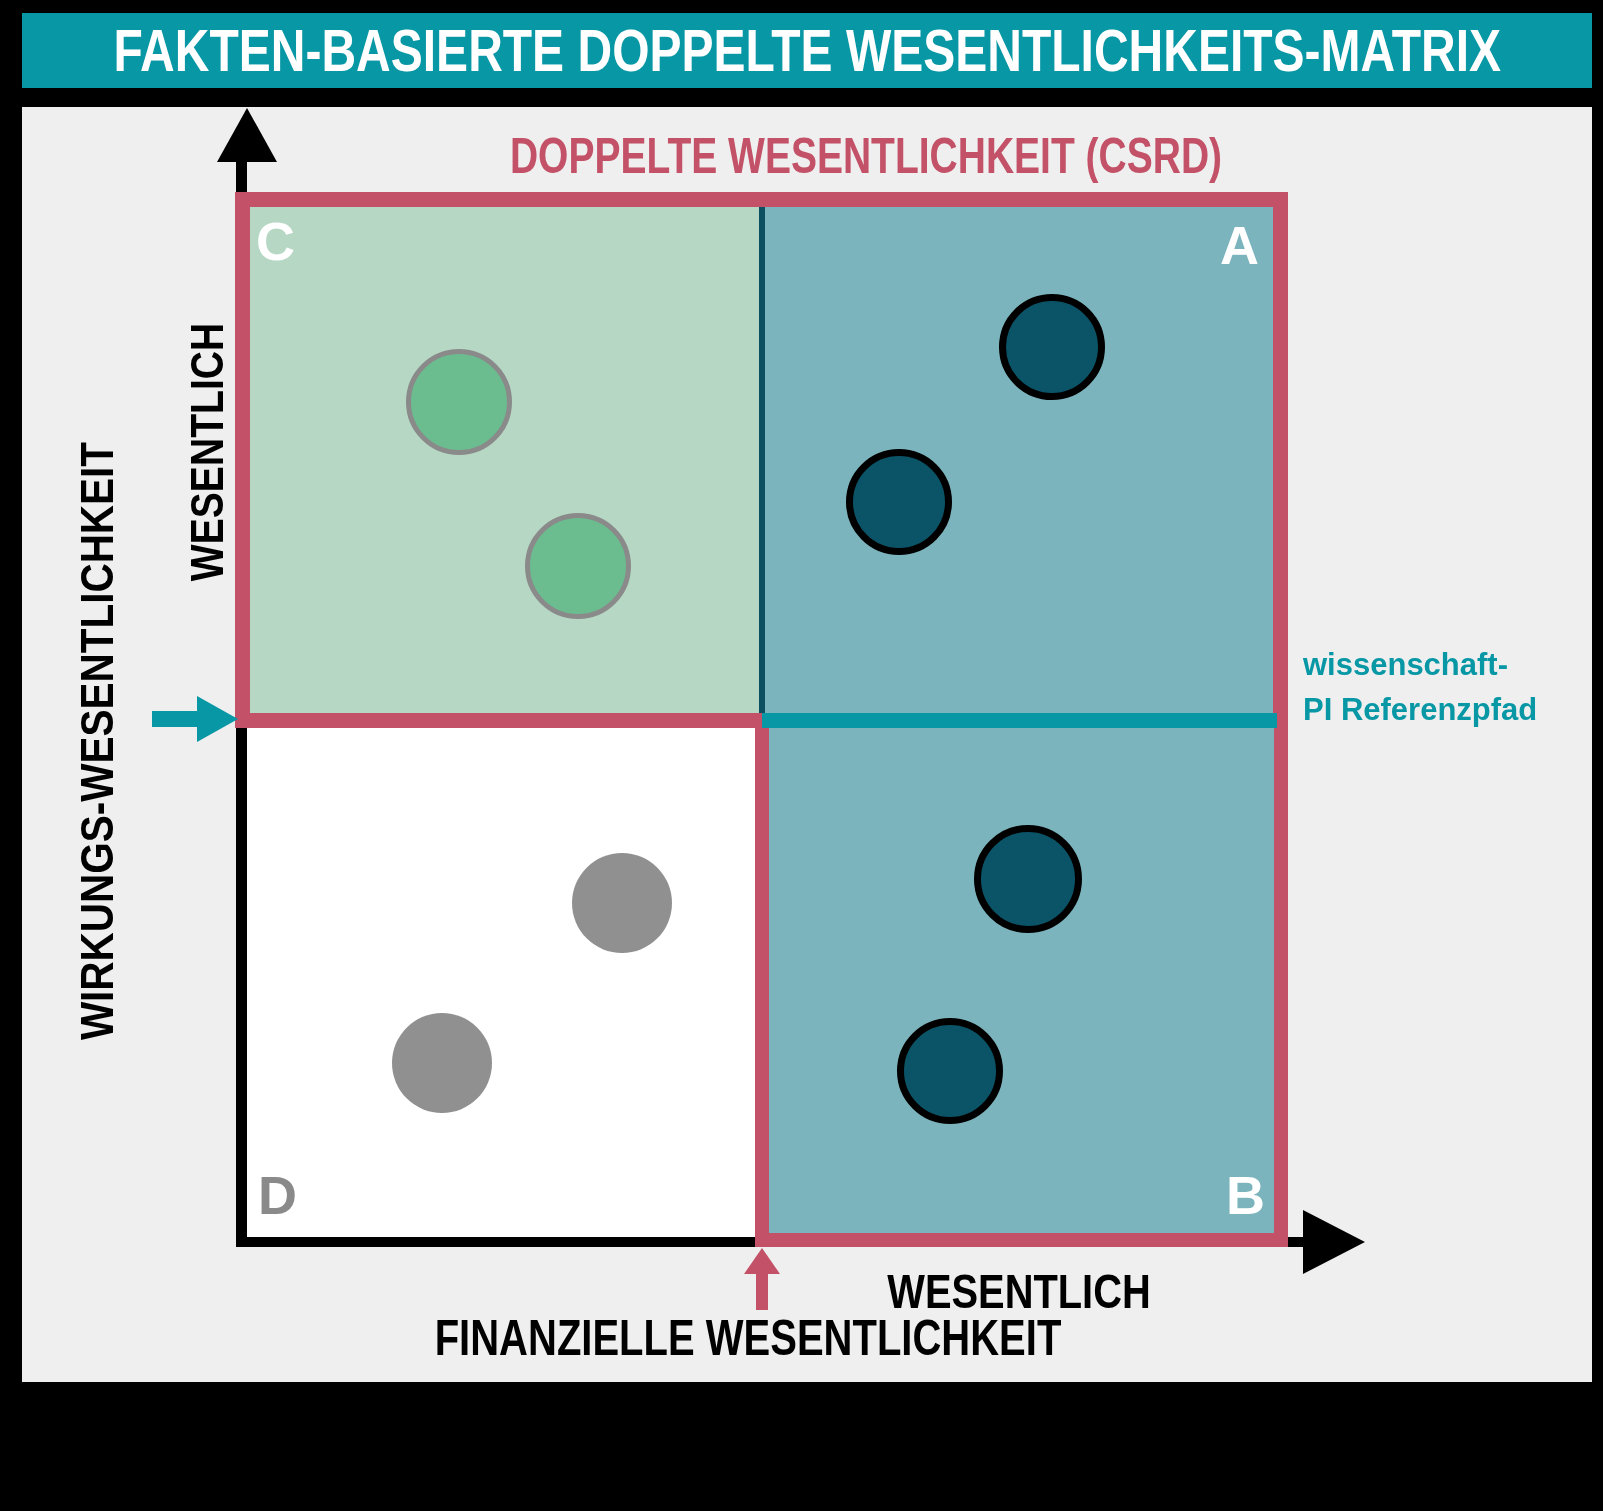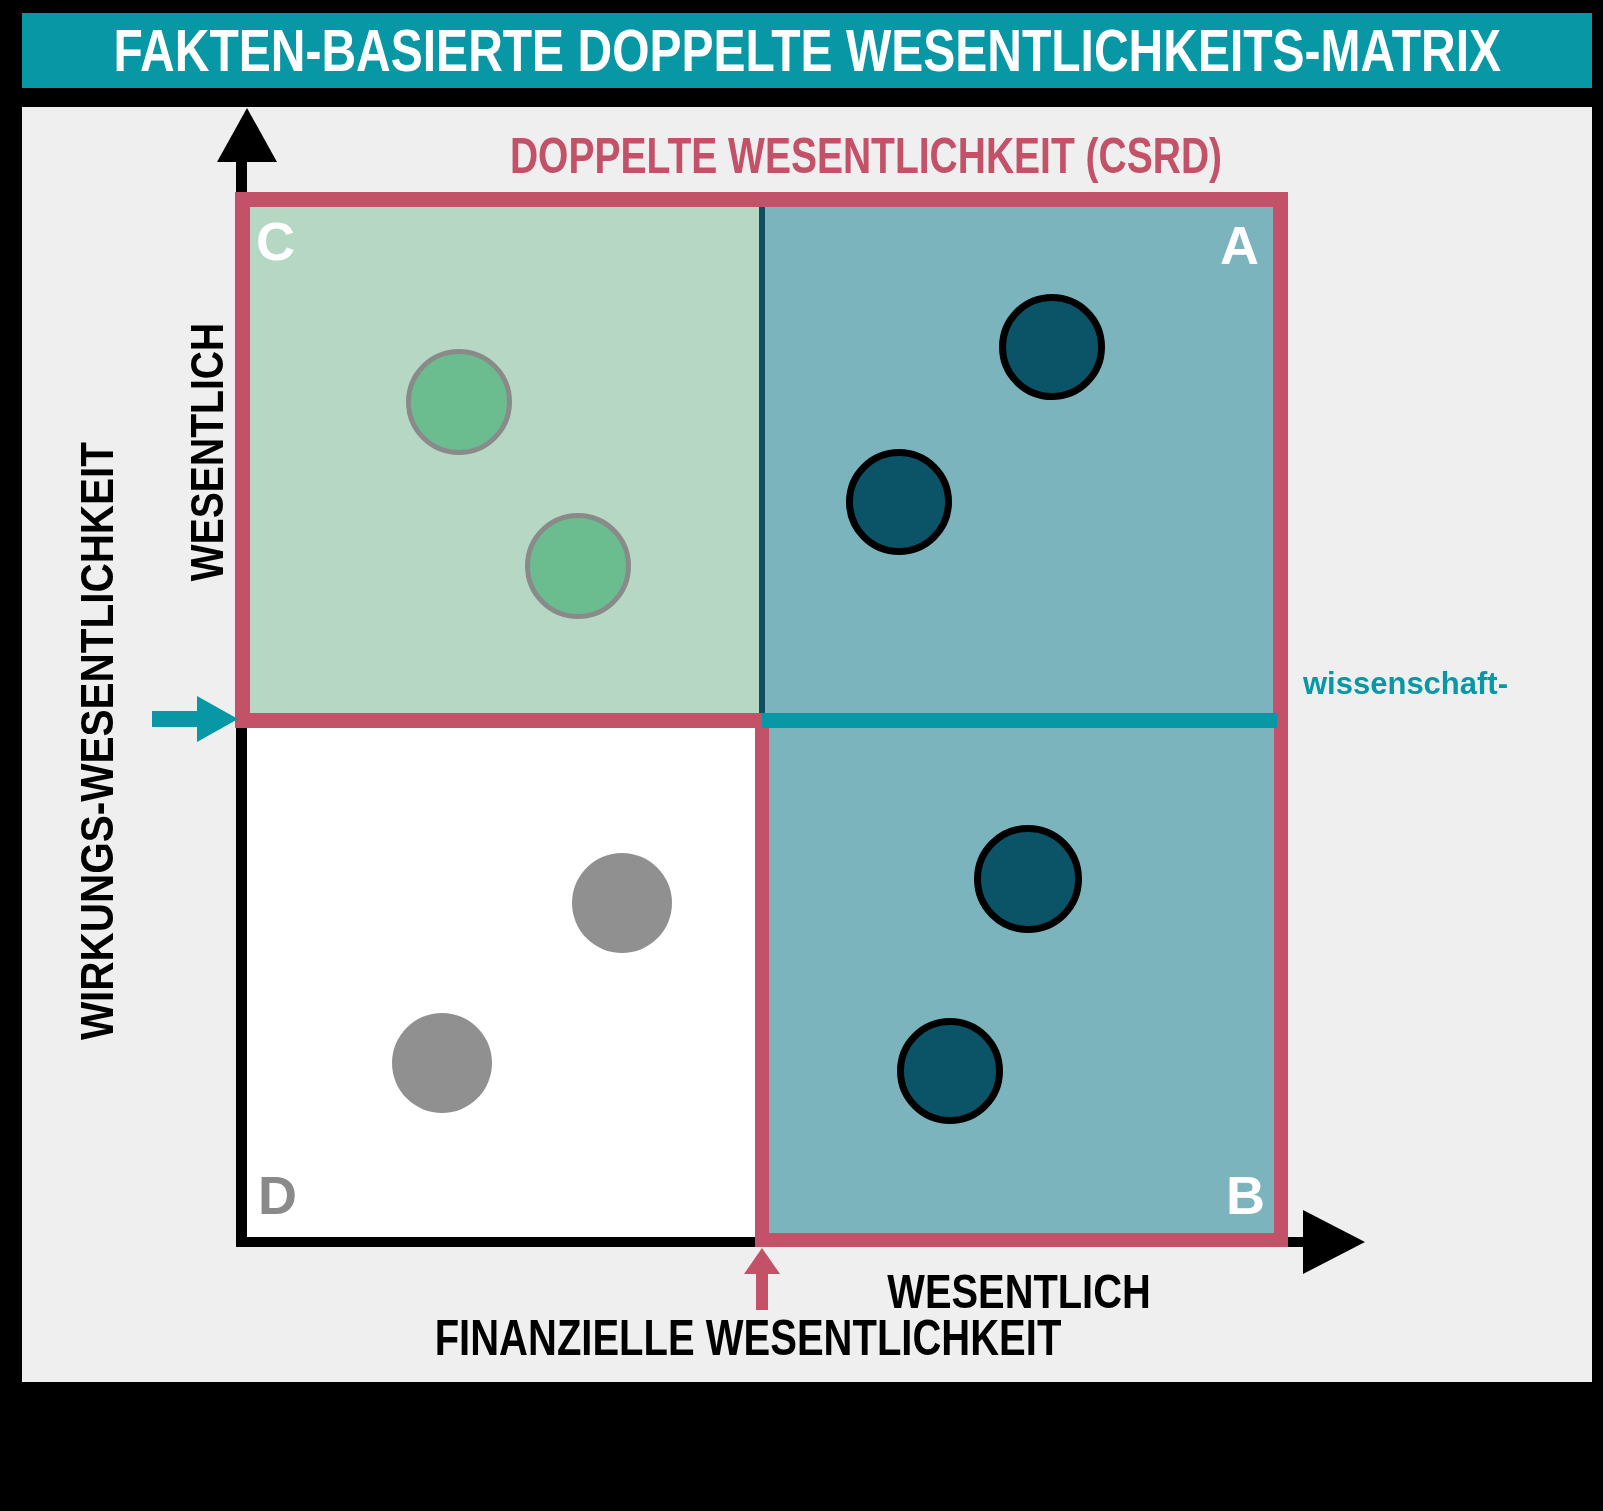--- a/index.html
+++ b/index.html
@@ -64,21 +64,21 @@
                 transform:translate(-50%,-50%) scaleX(0.78);}
   .y-axis-label{left:97px;top:741px;font-size:46px;
                 transform:translate(-50%,-50%) rotate(-90deg) scaleX(0.88);}
   .y-threshold-label{left:207px;top:452px;font-size:46px;
                 transform:translate(-50%,-50%) rotate(-90deg) scaleX(0.85);}
   .x-threshold-label{left:1019px;top:1291px;font-size:48px;
                 transform:translate(-50%,-50%) scaleX(0.83);}
   .x-axis-label{left:748px;top:1338px;font-size:50px;
                 transform:translate(-50%,-50%) scaleX(0.80);}
   .pi-text{position:absolute;left:1303px;top:642px;font-size:31px;line-height:45px;
-           font-weight:bold;color:var(--brand-teal,#0897A4);z-index:7;margin-top:19px;}
+           font-weight:bold;color:var(--brand-teal,#0897A4);z-index:7;}
   .pi-text span{display:block;}
 
   
   .dot{position:absolute;border-radius:50%;box-sizing:border-box;z-index:8;}
 </style>
 </head>
 <body>
 
 <div class="page">
 
@@ -115,20 +115,21 @@
   <div class="fin-arrow-shaft"></div>
 
   <span class="lbl csrd-heading">DOPPELTE WESENTLICHKEIT (CSRD)</span>
   <span class="lbl y-axis-label">WIRKUNGS-WESENTLICHKEIT</span>
   <span class="lbl y-threshold-label">WESENTLICH</span>
   <span class="lbl x-threshold-label">WESENTLICH</span>
   <span class="lbl x-axis-label">FINANZIELLE WESENTLICHKEIT</span>
 
   <div class="pi-text">
     <span>wissenschaft-</span>
+    <span>PI Referenzpfad</span>
   </div>
 
   <div id="dots-layer">
       <div class="dot" style="left: 406px; top: 349px; width: 106px; height: 106px; background: rgb(107, 188, 143); border: 5px solid rgb(138, 138, 138);"></div>
       <div class="dot" style="left: 525px; top: 513px; width: 106px; height: 106px; background: rgb(107, 188, 143); border: 5px solid rgb(138, 138, 138);"></div>
       <div class="dot" style="left: 999px; top: 294px; width: 106px; height: 106px; background: rgb(11, 84, 104); border: 7px solid rgb(0, 0, 0);"></div>
       <div class="dot" style="left: 846px; top: 449px; width: 106px; height: 106px; background: rgb(11, 84, 104); border: 7px solid rgb(0, 0, 0);"></div>
       <div class="dot" style="left: 974px; top: 825px; width: 108px; height: 108px; background: rgb(11, 84, 104); border: 7px solid rgb(0, 0, 0);"></div>
       <div class="dot" style="left: 897px; top: 1018px; width: 106px; height: 106px; background: rgb(11, 84, 104); border: 7px solid rgb(0, 0, 0);"></div>
       <div class="dot" style="left: 572px; top: 853px; width: 100px; height: 100px; background: rgb(144, 144, 144); border: none;"></div>

